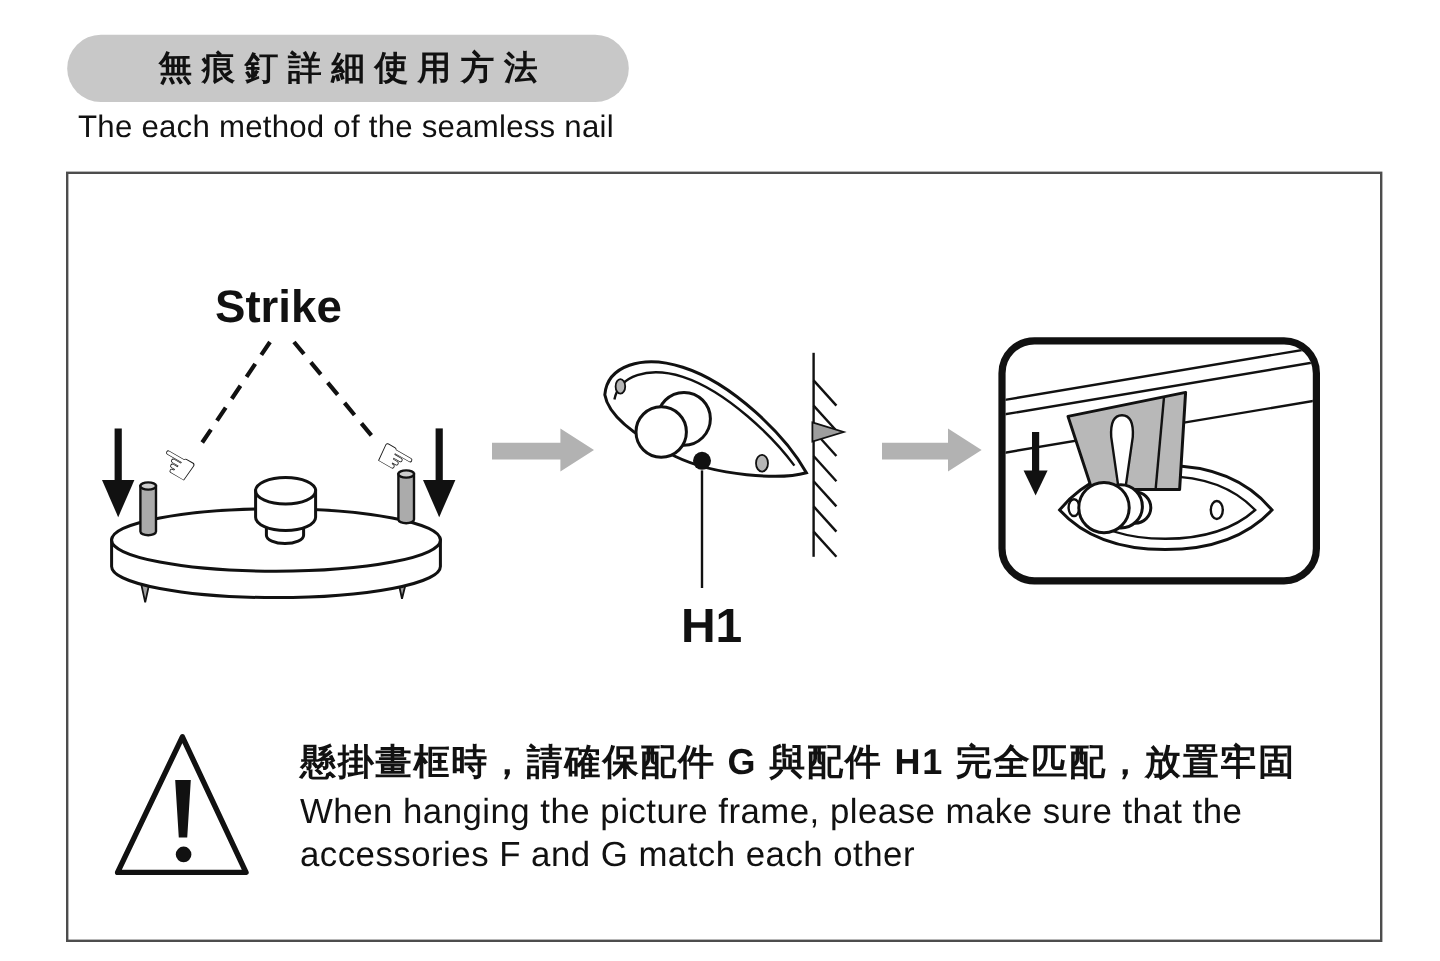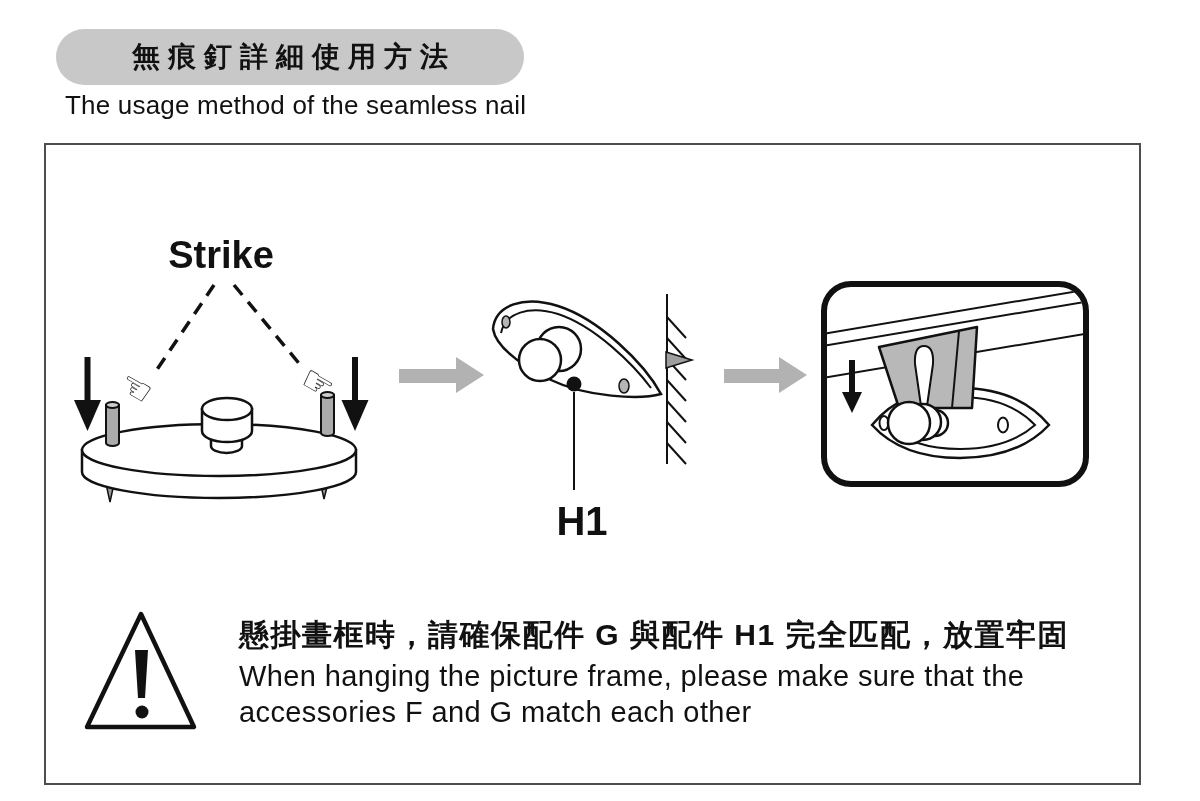--- a/index.html
+++ b/index.html
@@ -16,21 +16,21 @@
   }
   .title-pill span{
     font-size:28px;font-weight:bold;letter-spacing:8px;
     white-space:nowrap;transform:translateX(4px);
   }
   .subtitle{
     position:absolute;left:65px;top:90px;font-size:26px;font-weight:normal;
     letter-spacing:0.2px;
   }
   .diagram-frame{
-    position:absolute;left:44px;top:143px;width:1097px;height:642px;
+    position:absolute;left:55px;top:143px;width:1097px;height:642px;
     border:2px solid var(--frame-border,#4d4d4d);box-sizing:border-box;
     background:#fff;
   }
   .diagram-frame svg{position:absolute;left:0;top:0;}
   
   .outline{fill:#fff;stroke:var(--ink,#111);stroke-width:2.5;}
   .thin{fill:none;stroke:var(--ink,#111);stroke-width:2;}
   .dashed{fill:none;stroke:var(--ink,#111);stroke-width:3.5;stroke-dasharray:13 9;}
   .black-fill{fill:var(--ink,#111);stroke:none;}
   .stem{stroke:var(--ink,#111);stroke-width:6;fill:none;}
@@ -46,21 +46,21 @@
   .warn-zh{font-family:"Liberation Sans","DejaVu Sans",sans-serif;font-weight:bold;font-size:30px;letter-spacing:1.5px;fill:var(--ink,#111);}
   .warn-en{font-family:"Liberation Sans","DejaVu Sans",sans-serif;font-size:29px;letter-spacing:0.4px;fill:var(--ink,#111);}
   .warn-triangle{fill:#fff;stroke:var(--ink,#111);stroke-width:4.5;stroke-linejoin:round;}
 </style>
 </head>
 <body>
 
 <div class="title-pill">
   <span>無痕釘詳細使用方法</span>
 </div>
-<div class="subtitle">The usage method of the seamless nail</div>
+<div class="subtitle">The each method of the seamless nail</div>
 
 <div class="diagram-frame">
   <svg width="1093" height="638" viewBox="0 0 1093 638" xmlns="http://www.w3.org/2000/svg">
 
     <g>
       <text class="svg-label" x="175" y="123" font-size="38" text-anchor="middle">Strike</text>
 
       <path class="dashed" d="M168,140 L110,226"></path>
       <path class="dashed" d="M188,140 L256,222"></path>
 

